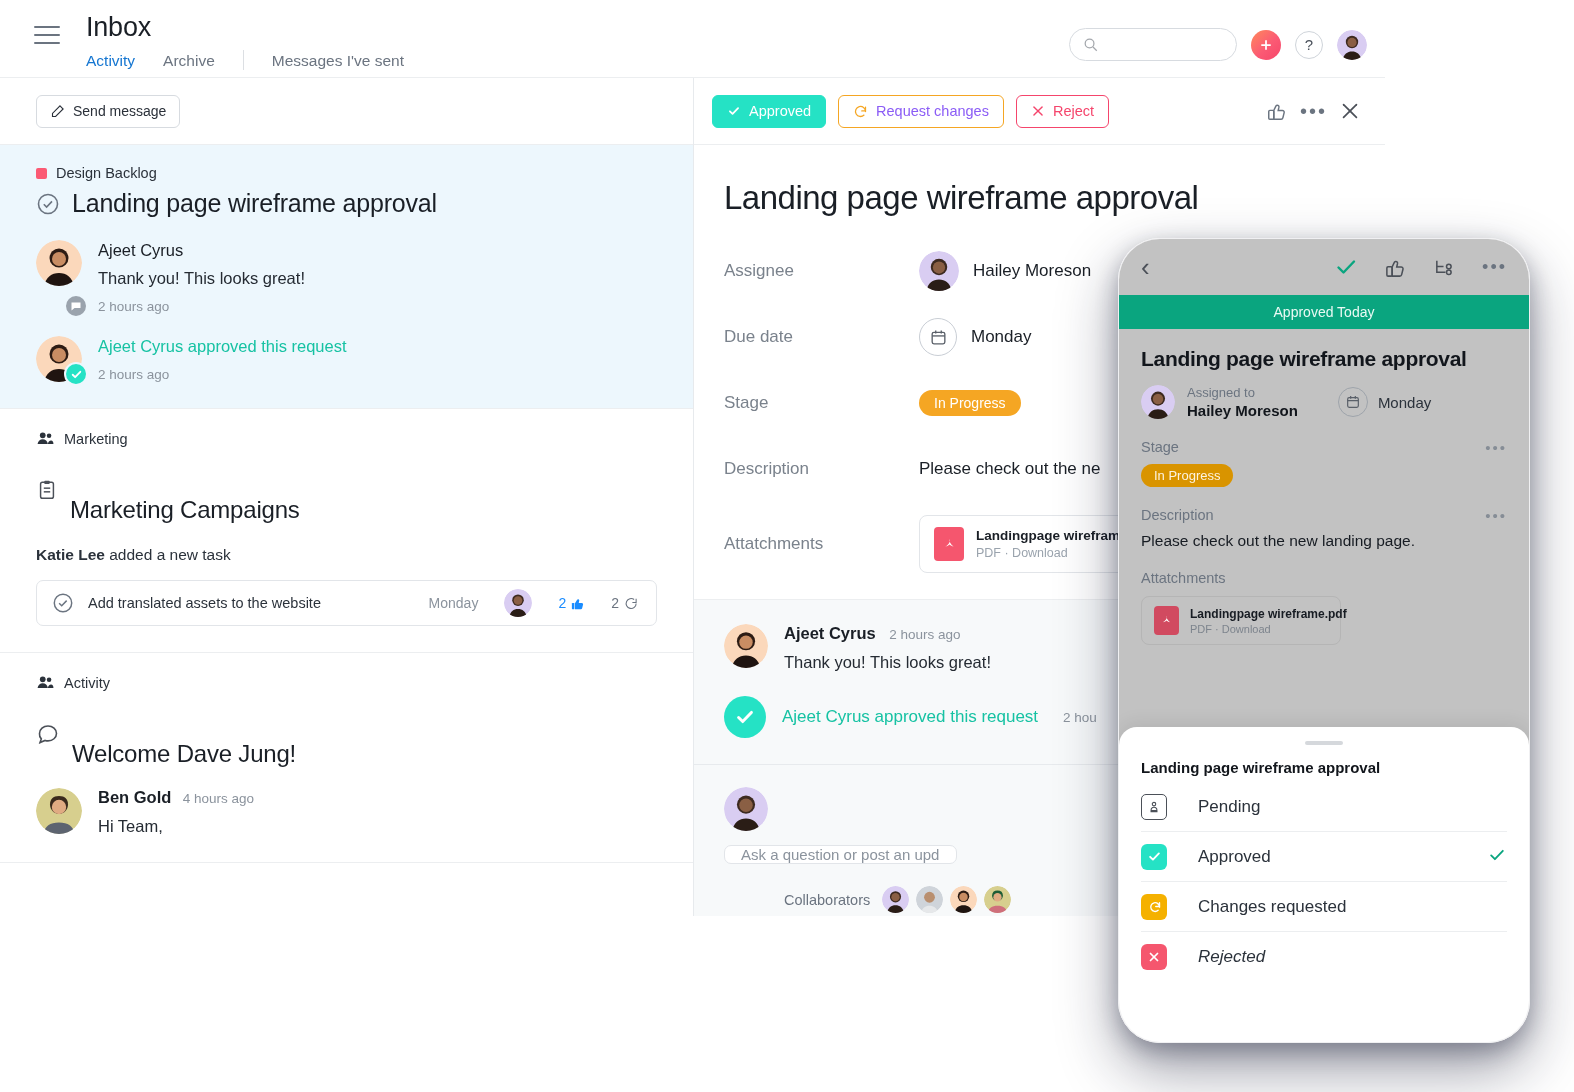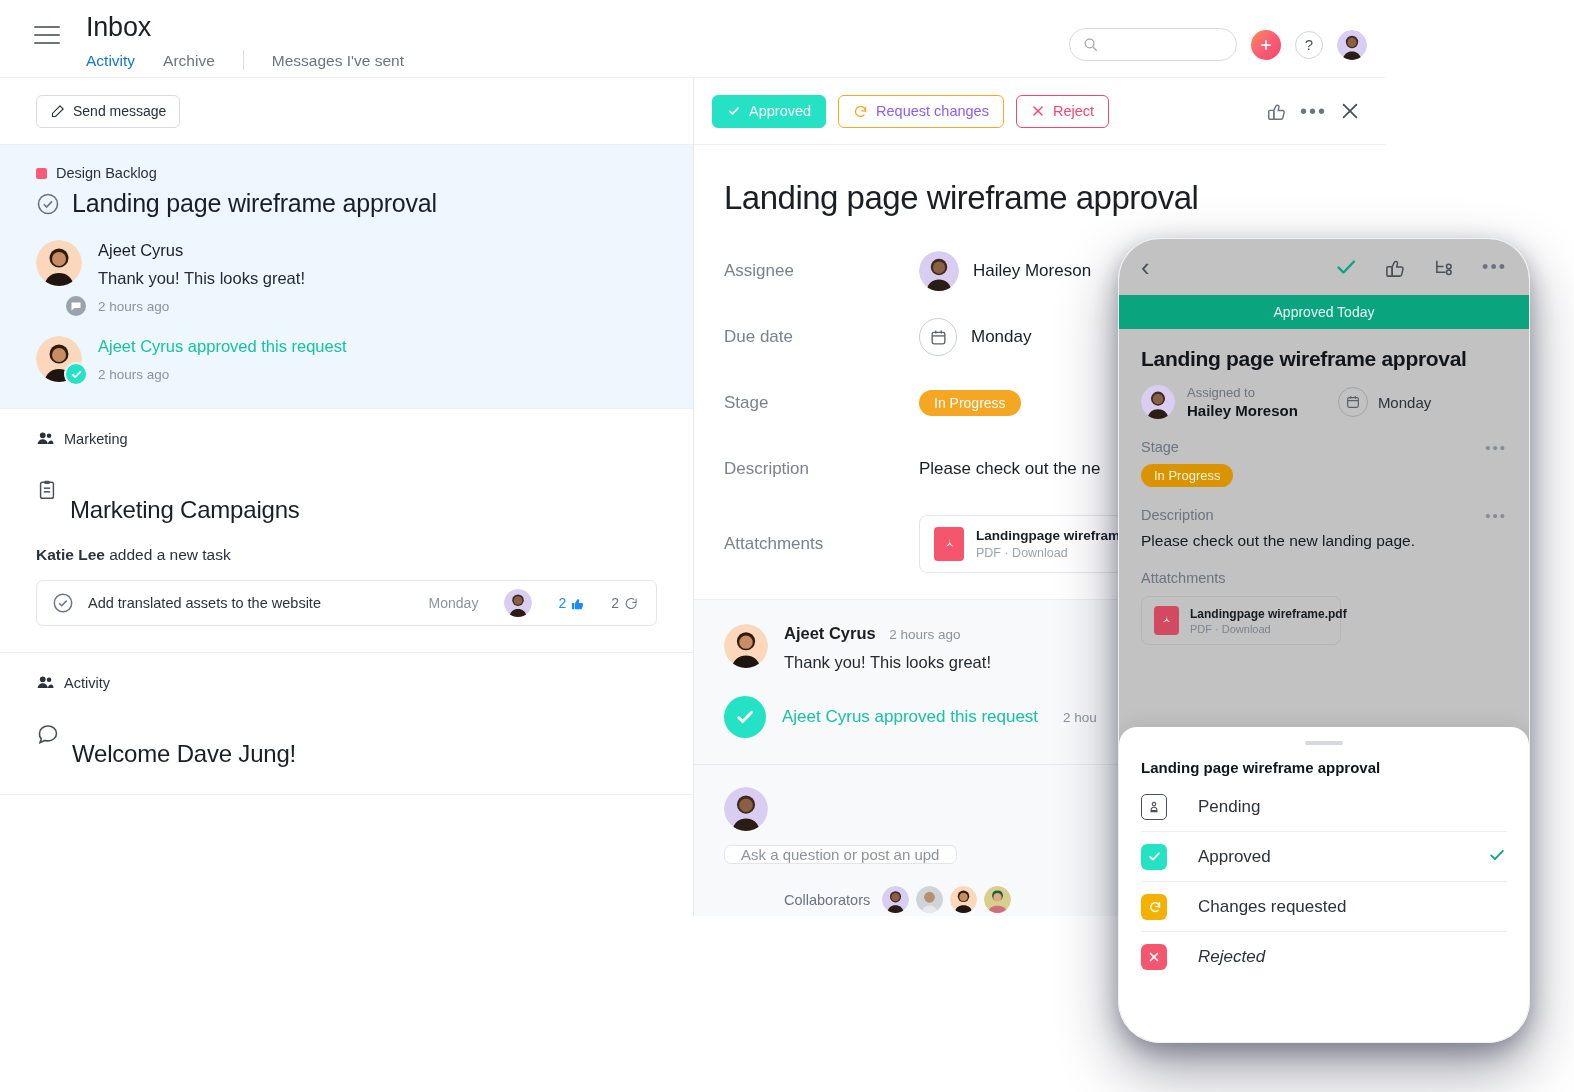--- a/index.html
+++ b/index.html
@@ -440,20 +440,35 @@
               <path d="M2 19c.6-4 3.2-6 6.5-6s5.9 2 6.5 6z"></path>
                 <path d="M15 19c.3-3 1.9-4.6 4-4.6 2 0 3 1.6 3 4.6z"></path>
             </svg>
             <span>Activity</span>
           </div>
           <div class="act-title">
             <svg width="24" height="24" viewBox="0 0 24 24" fill="none" stroke="#4b5058" stroke-width="1.6">
               <path d="M20.5 11.5c0 4.1-3.8 7.4-8.5 7.4-1 0-2-.2-2.9-.5L4 20.5l1.3-3.6A6.9 6.9 0 0 1 3.5 11.5C3.5 7.4 7.3 4 12 4s8.5 3.4 8.5 7.5z"></path>
             </svg>
             <span class="act-title-text small">Welcome Dave Jung!</span>
+          </div>
+          <div class="ben-row">
+            <svg class="av" width="46" height="46" viewBox="0 0 46 46">
+              <circle cx="23" cy="23" r="23" fill="#d7cf8e"></circle>
+              <path d="M23 8c6 0 9 3.2 9 8.4 0 4.6-3.6 9.4-9 9.4s-9-4.8-9-9.4C14 11.2 17 8 23 8z" fill="#3a2a1c"></path>
+              <circle cx="23" cy="19" r="7.2" fill="#e0ab82"></circle>
+              <path d="M7 46c1.8-8 7-11.6 16-11.6S37.2 38 39 46z" fill="#5d6470"></path>
+            </svg>
+            <div>
+              <div>
+                <span class="ben-name">Ben Gold</span>
+                <span class="ben-time">4 hours ago</span>
+              </div>
+              <div class="ben-text">Hi Team,</div>
+            </div>
           </div>
         </div>
       </div>
 
       <div class="rightpane">
         <div class="detail-actions">
           <button class="btn btn-approved">
             <svg width="14" height="14" viewBox="0 0 24 24" fill="none" stroke="#fff" stroke-width="3" stroke-linecap="round" stroke-linejoin="round">
               <path d="M5 12.5l4.5 4.5L19 7"></path>
             </svg>

